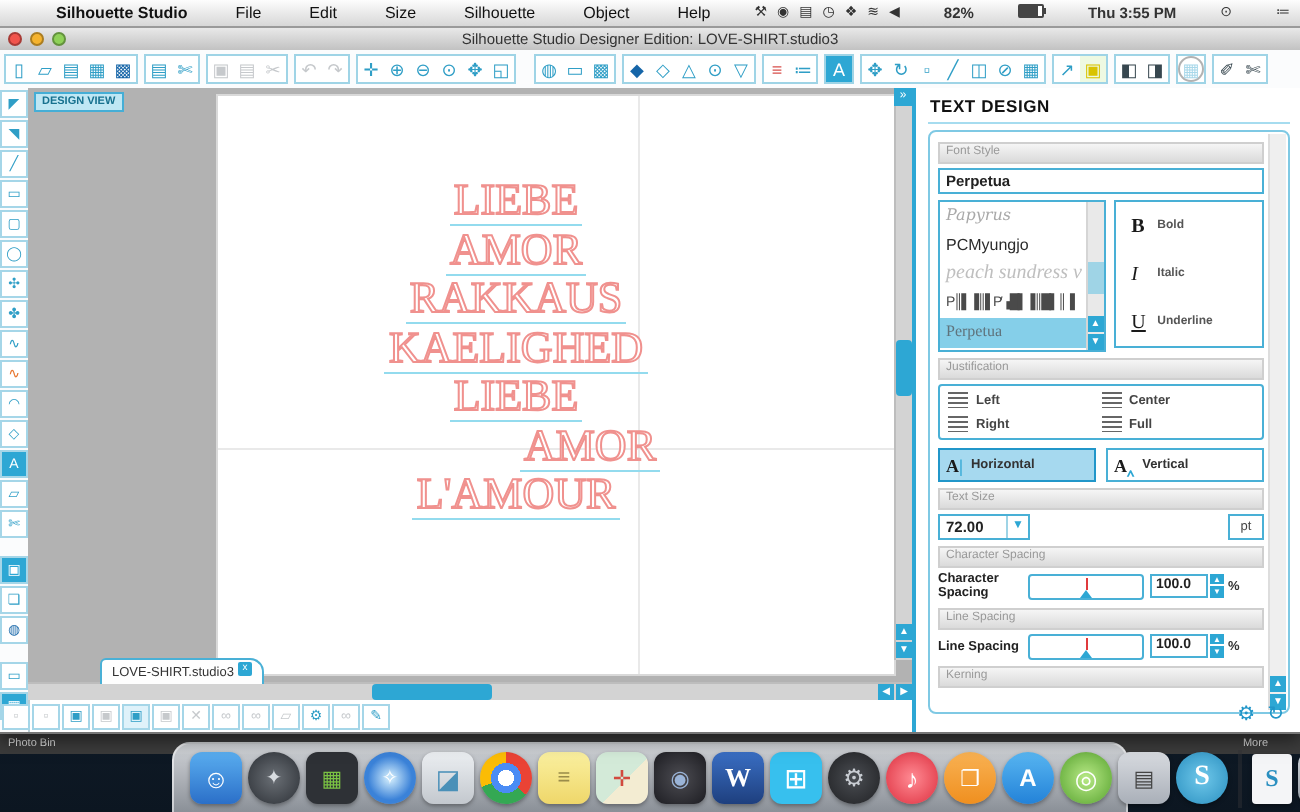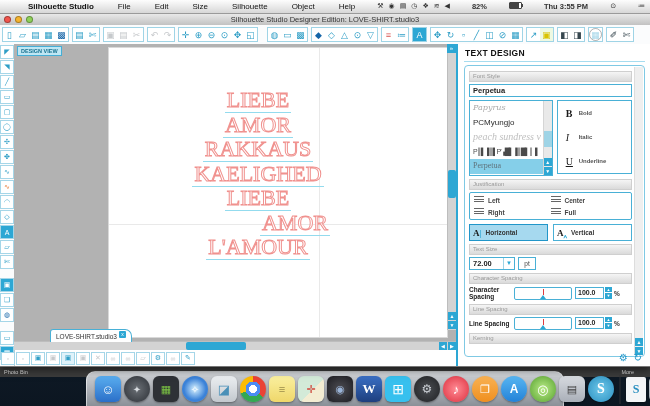--- a/index.html
+++ b/index.html
@@ -130,21 +130,21 @@
     padding:3px 4px;row-gap:4px;margin-top:1px;}
   .jcell{display:flex;align-items:center;gap:4px;cursor:pointer;}
   .jicon{width:10px;height:8px;background:repeating-linear-gradient(to bottom,#666 0 1px,transparent 1px 2.5px);}
   .jlabel{font-size:6.5px;font-weight:bold;color:#444;}
   .orientrow{display:flex;gap:5px;margin-top:4px;}
   .obtn{flex:1;height:15px;border:1px solid #49b0d6;display:flex;align-items:center;gap:4px;
     padding-left:3px;font-size:6.5px;font-weight:bold;color:#333;cursor:pointer;background:#fff;}
   .obtn.sel{background:#a6d9ef;border-color:#2196c9;}
   .oicon{font-family:"Liberation Serif",serif;font-size:9px;color:#1a1a1a;}
   .oicon em{color:#2da7d4;font-style:normal;}
-  .sizerow{display:flex;align-items:center;gap:3px;margin:2px 0;}
+  .sizerow{display:flex;align-items:center;gap:3px;margin:2px 0;justify-content:space-between;}
   .sizebox{display:flex;border:1px solid #49b0d6;height:11px;}
   .sizeval{width:30px;font-size:7.5px;font-weight:bold;line-height:11px;padding-left:3px;}
   .sizedrop{width:10px;border-left:1px solid #9fd4e6;color:#2da7d4;font-size:6px;line-height:11px;
     text-align:center;cursor:pointer;}
   .unitbtn{border:1px solid #49b0d6;height:11px;width:16px;font-size:6.5px;line-height:11px;
     text-align:center;color:#444;cursor:pointer;}
   .sprow{display:flex;align-items:center;gap:3px;margin:2px 0 3px;}
   .splabel{width:42px;font-size:6.5px;font-weight:bold;color:#222;line-height:1.15;}
   .slider{position:relative;width:56px;height:11px;border:1px solid #49b0d6;border-radius:2px;background:#fff;cursor:pointer;}
   .slider .redline{position:absolute;left:50%;top:1px;width:1px;height:6px;background:#e03a3e;}

